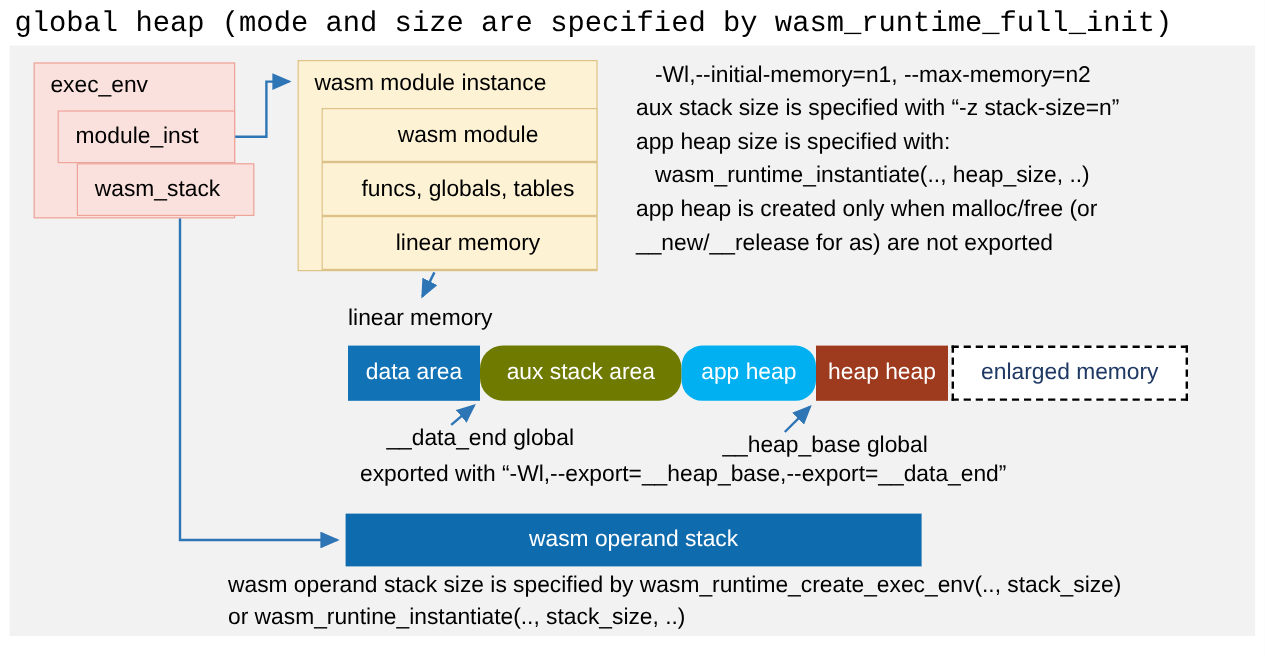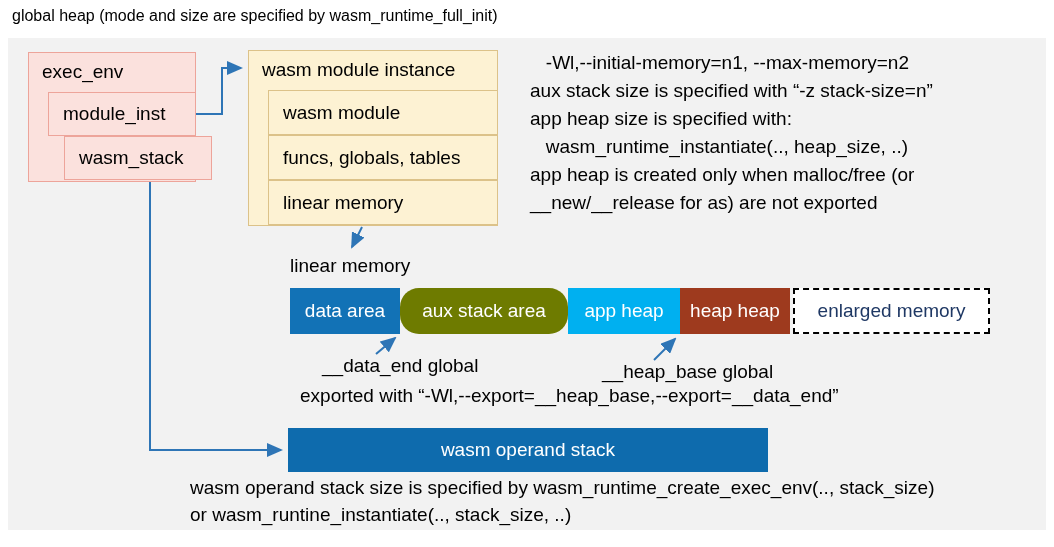--- a/index.html
+++ b/index.html
@@ -7,33 +7,33 @@
   body {
     position:relative;
     font-family:"Liberation Sans", sans-serif;
     font-size:19px;
     color:#000;
     background:#ffffff;
     overflow:hidden;
   }
   .abs { position:absolute; }
 
-  #title { left:12px; top:7px; font-size:16px; }
+  #title { left:12px; top:7px; font-size:24px;font-family:Liberation Mono, monospace; }
 
   #panel { left:8px; top:38px; width:1038px; height:492px; }
 
   
   .pink-box { border:1.5px solid; }
   #exec-env-box   { left:28px;  top:52px;  width:168px; height:130px; }
   #exec-env-label { left:42px;  top:61px; }
   #module-inst-box { left:48px; top:92px;  width:148px; height:44px; display:flex; align-items:center; padding-left:14px; }
   #wasm-stack-box  { left:64px; top:136px; width:148px; height:44px; display:flex; align-items:center; padding-left:14px; }
 
   
-  .cream-box { border:1.5px solid; }
+  .cream-box { border:1.5px solid;justify-content:center; }
   #module-instance-box   { left:248px; top:50px;  width:250px; height:176px; }
   #module-instance-label { left:262px; top:59px; }
   #wasm-module-box  { left:268px; top:90px;  width:230px; height:45px; display:flex; align-items:center; padding-left:14px; }
   #funcs-box        { left:268px; top:135px; width:230px; height:45px; display:flex; align-items:center; padding-left:14px; }
   #linear-mem-box   { left:268px; top:180px; width:230px; height:45px; display:flex; align-items:center; padding-left:14px; }
 
   
   #notes-right { left:530px; top:49px; }
   .note-line { height:28px; line-height:28px; white-space:pre; }
 
@@ -91,21 +91,21 @@
   <div class="note-line">app heap size is specified with:</div>
   <div class="note-line">   wasm_runtime_instantiate(.., heap_size, ..)</div>
   <div class="note-line">app heap is created only when malloc/free (or</div>
   <div class="note-line">__new/__release for as) are not exported</div>
 </div>
 
 <div class="abs" id="linmem-label">linear memory</div>
 
 <div class="abs bar-seg" id="seg-data" style="background: rgb(18, 114, 182); color: rgb(255, 255, 255);">data area</div>
 <div class="abs bar-seg" id="seg-aux" style="background: rgb(110, 123, 0); color: rgb(255, 255, 255);">aux stack area</div>
-<div class="abs bar-seg" id="seg-app" style="background: rgb(0, 176, 240); color: rgb(255, 255, 255);">app heap</div>
+<div class="abs bar-seg" id="seg-app" style="background: rgb(0, 176, 240); color: rgb(255, 255, 255); border-radius: 17px;">app heap</div>
 <div class="abs bar-seg" id="seg-libc" style="background: rgb(158, 58, 30); color: rgb(255, 255, 255);">heap heap</div>
 <div class="abs bar-seg" id="seg-enlarged" style="background: rgb(255, 255, 255); color: rgb(31, 56, 100);">enlarged memory</div>
 
 <div class="abs" id="ann-dataend">__data_end global</div>
 <div class="abs" id="ann-heapbase">__heap_base global</div>
 <div class="abs" id="ann-exported">exported with “-Wl,--export=__heap_base,--export=__data_end”</div>
 
 <div class="abs" id="operand-bar" style="background: rgb(14, 107, 173);">wasm operand stack</div>
 <div class="abs" id="note-bottom-1">wasm operand stack size is specified by wasm_runtime_create_exec_env(.., stack_size)</div>
 <div class="abs" id="note-bottom-2">or wasm_runtine_instantiate(.., stack_size, ..)</div>

